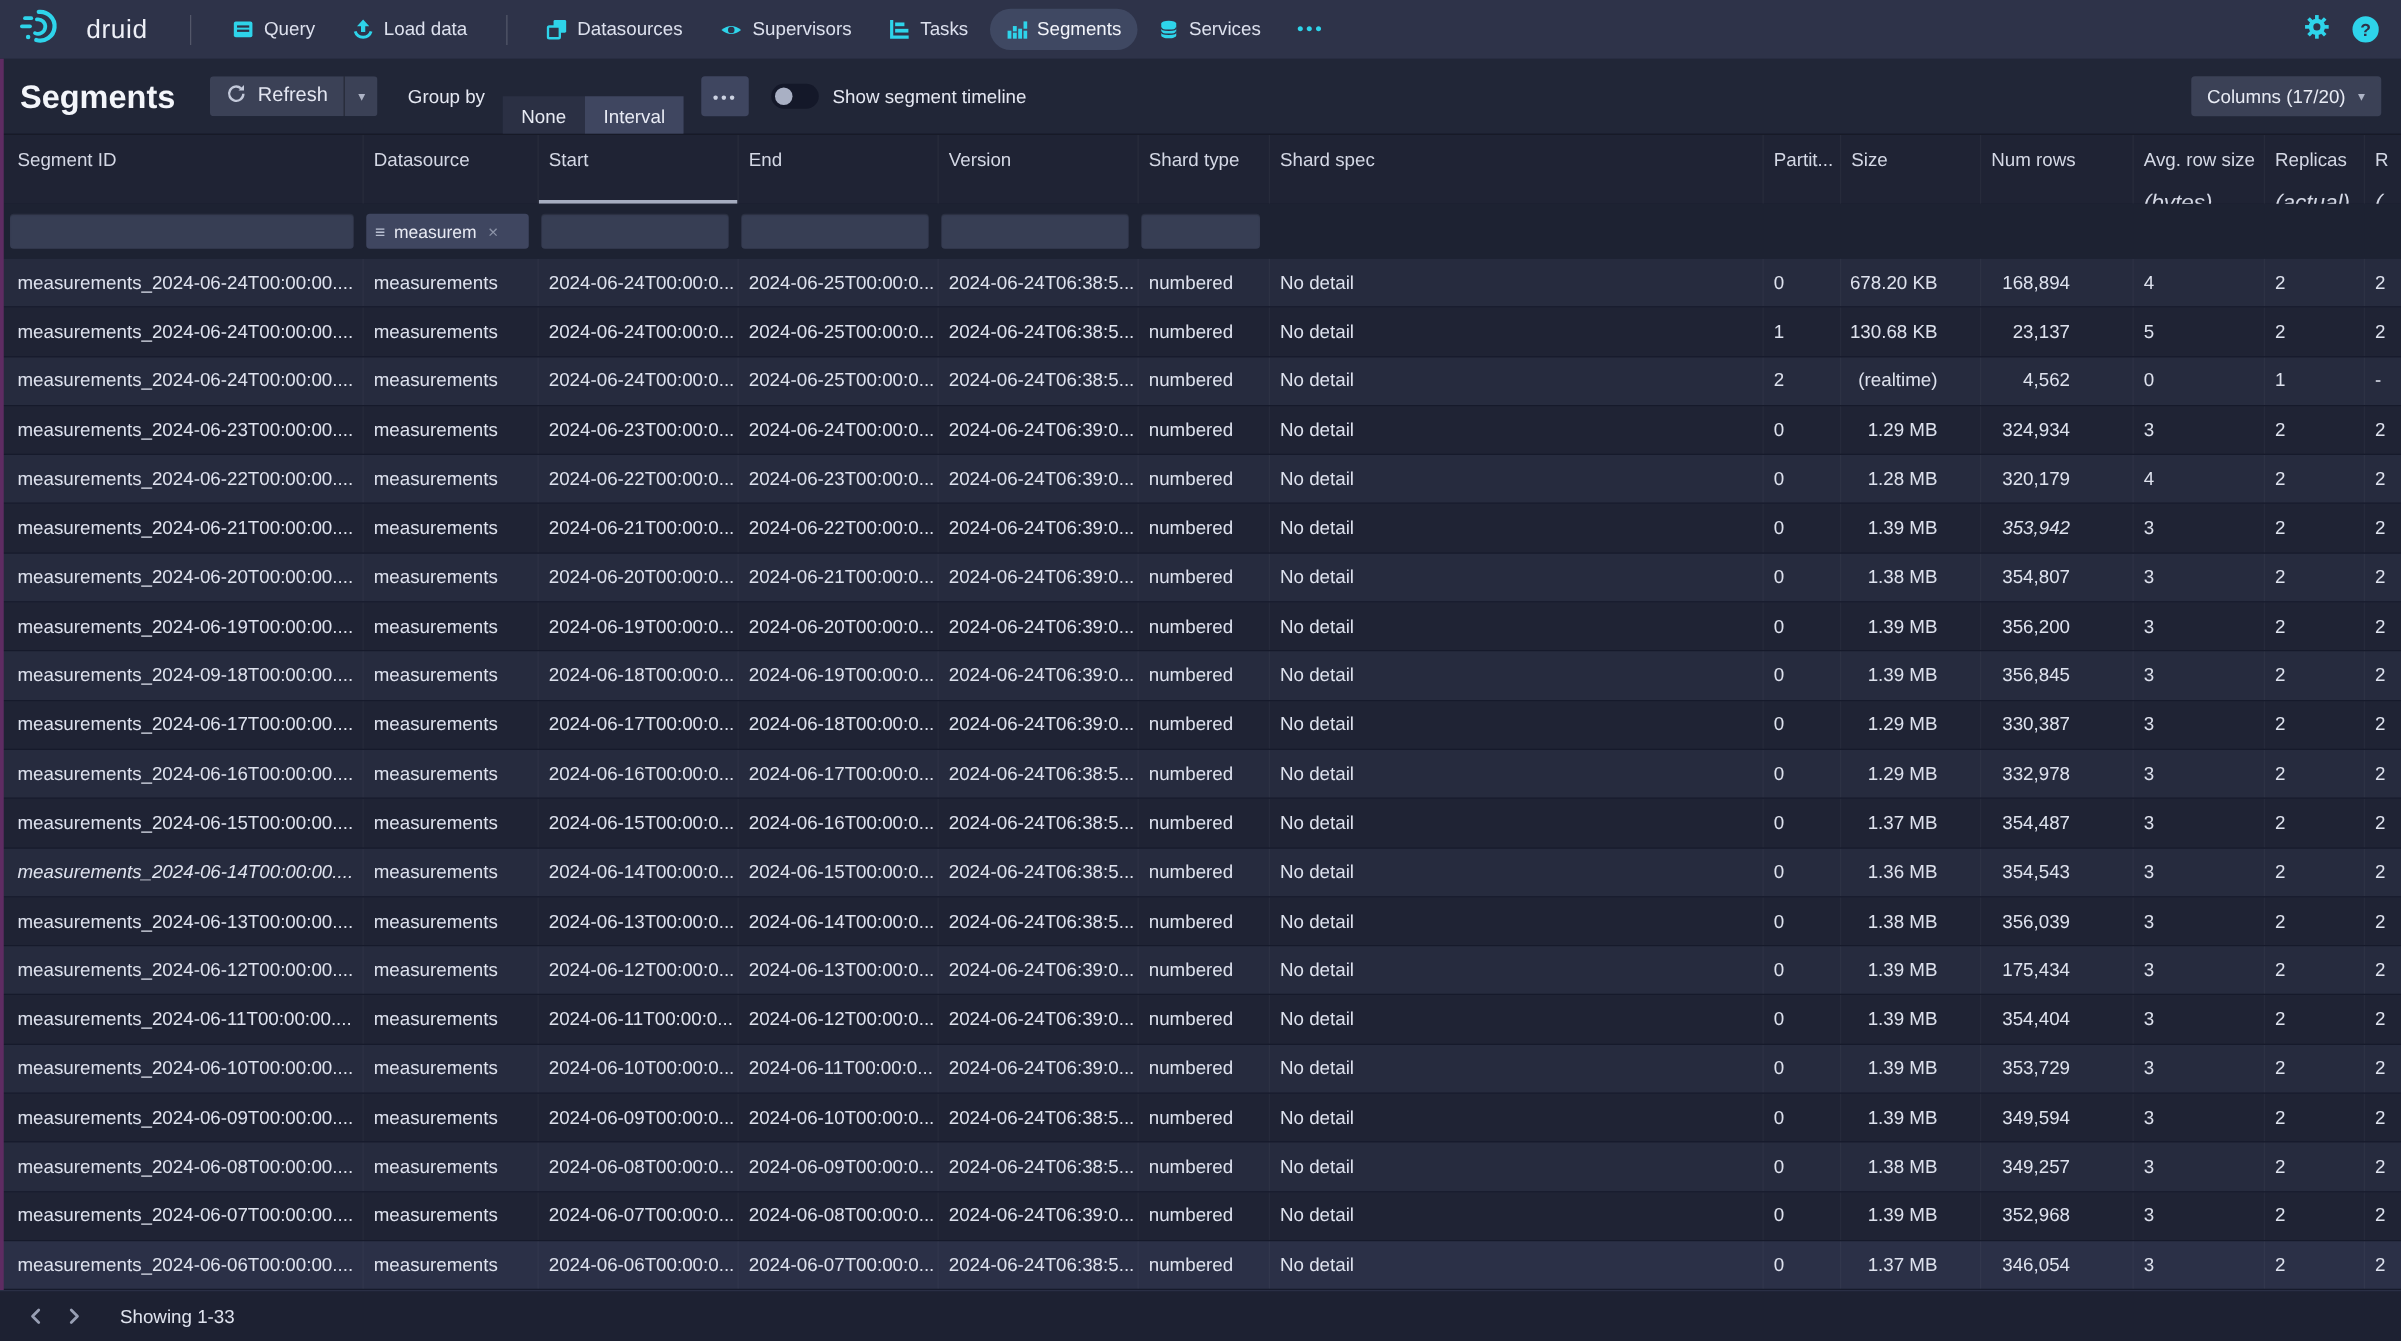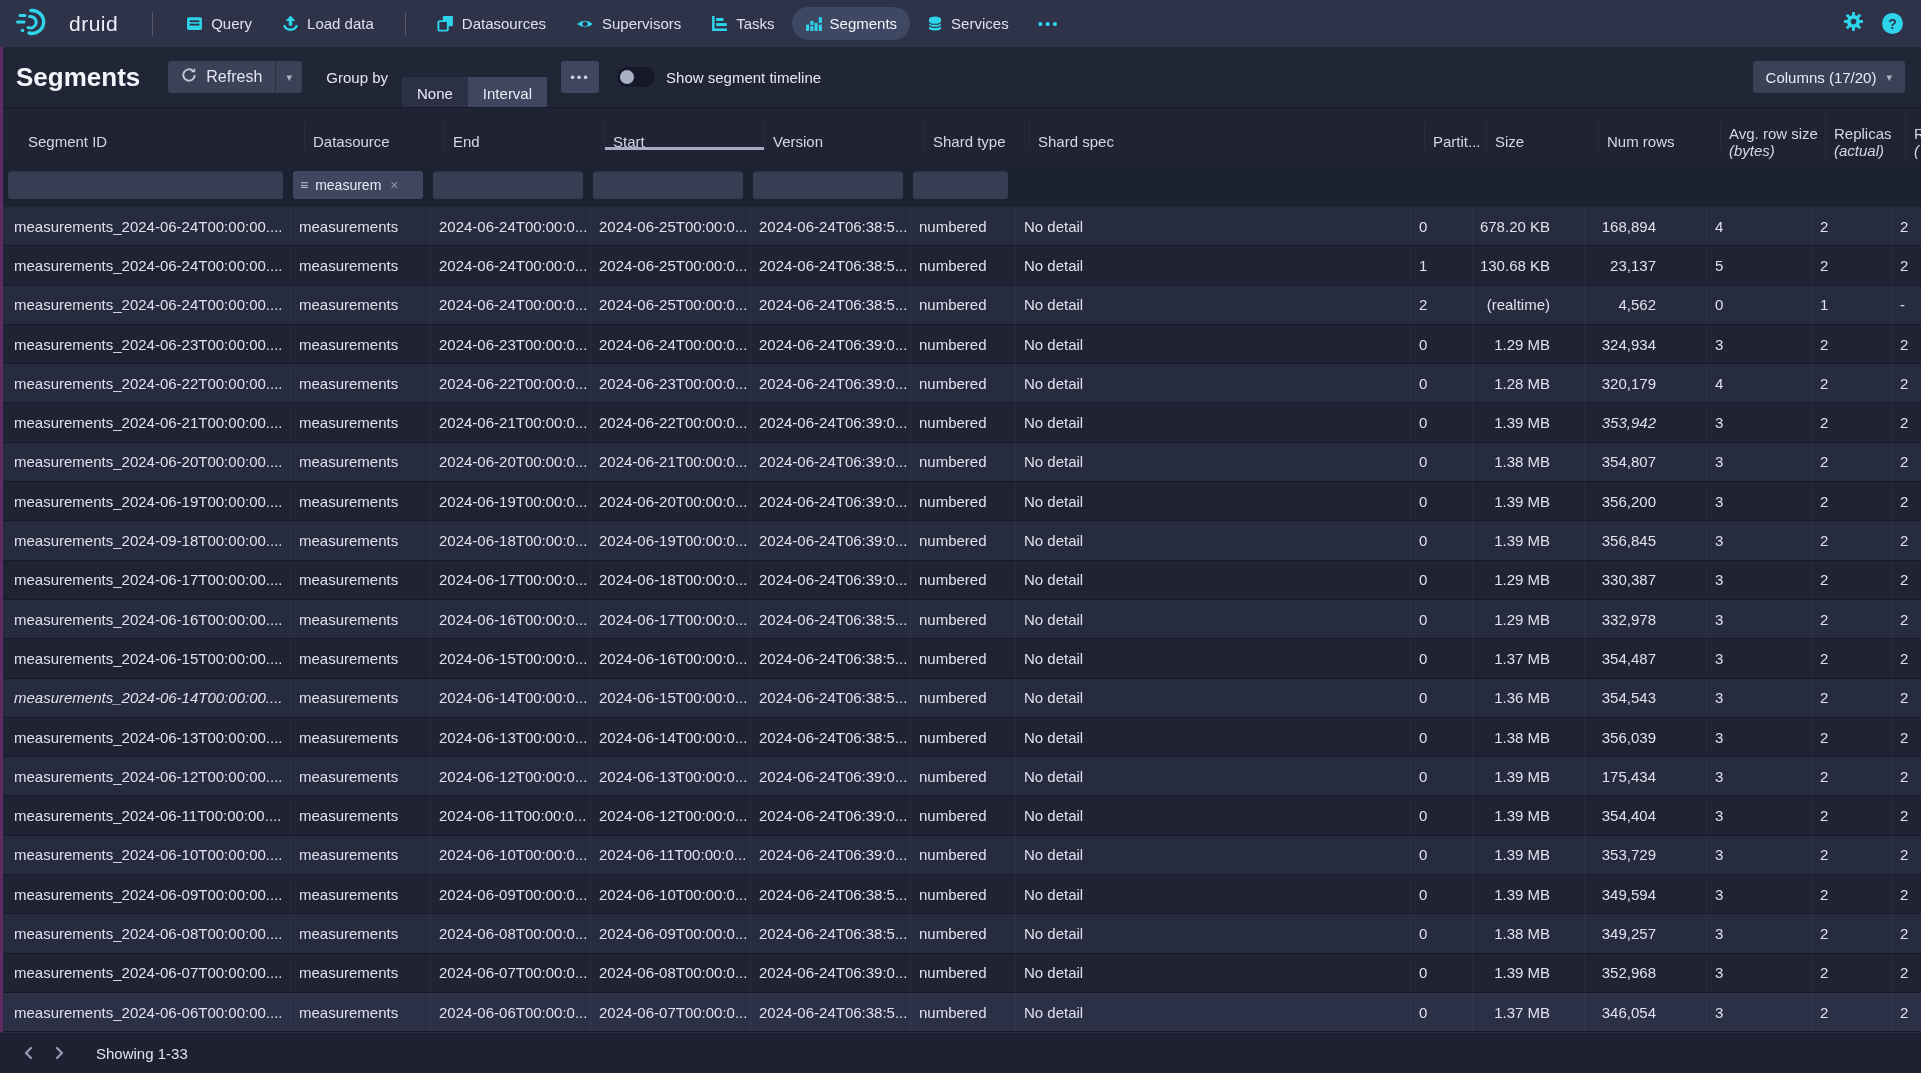--- a/index.html
+++ b/index.html
@@ -42,25 +42,25 @@
     margin-right:11px; cursor:pointer; flex:none; }
   .switch .knob { width:14px; height:14px; border-radius:50%; background:#a9b0c4;
     position:absolute; left:3px; top:3px; }
   .timeline-label { font-size:15px; color:#e5e8f2; }
   .columns-btn { margin-left:auto; padding:0 13px; gap:10px; background:#3b4156; }
   .caret { color:#aeb4c6; font-size:11px; }
 
   
   .strip { position:absolute; left:0; top:47px; width:3px; height:985px; background:#5e2c62; z-index:5; }
   .table { position:relative; }
-  .thead { height:56px; background:#1f2334; display:flex; padding-left:20px;
-    border-top:1px solid rgba(0,0,0,0.25);align-items:center; }
+  .thead { height:56px; background:#1f2334; display:flex; padding-left:6px;
+    border-top:1px solid rgba(0,0,0,0.25); }
   .th { padding:12px 0 0 8px; font-size:15px; color:#d4d8e5; position:relative;
     border-right:1px solid rgba(255,255,255,0.04); overflow:hidden; white-space:nowrap; cursor:pointer; flex:none; }
-  .th-sub { font-style:italic; font-size:15px; color:#d4d8e5; margin-top:0; }
+  .th-sub { font-style:italic; font-size:18px; color:#d4d8e5; margin-top:15px; }
   .th.sorted::after { content:""; position:absolute; left:0; right:0; bottom:0; height:3px; background:#a6adc0; }
   .frow { height:44px; background:#1d2232; display:flex; padding-left:6px; }
   .fcell { flex:none; padding:8px 8px 0 2px; }
   .filter-input { height:28px; background:#373e54; border-radius:3px; width:100%;
     box-shadow:inset 0 1px 1px rgba(0,0,0,0.25); cursor:text; }
   .filter-tag { height:28px; background:#3f4660; border-radius:3px; width:100%;
     display:flex; align-items:center; padding:0 7px; gap:7px; font-size:14px; color:#e8eaf3; cursor:pointer; }
   .tag-eq { color:#b9c0d2; font-size:14px; }
   .tag-x { color:#8d94a8; font-size:14px; margin-left:2px; cursor:pointer; }
   .tbody { }
@@ -226,25 +226,25 @@
 <div class="strip"></div>
 
 <div class="table">
   <div class="thead" id="thead">
       <div class="th" style="width: 285px;">
         <div>Segment ID</div>
       </div>
       <div class="th" style="width: 140px;">
         <div>Datasource</div>
       </div>
+      <div class="th sorted" style="width: 160px;">
+        <div>Start</div>
+      </div>
       <div class="th" style="width: 160px;">
         <div>End</div>
-      </div>
-      <div class="th sorted" style="width: 160px;">
-        <div>Start</div>
       </div>
       <div class="th" style="width: 160px;">
         <div>Version</div>
       </div>
       <div class="th" style="width: 105px;">
         <div>Shard type</div>
       </div>
       <div class="th" style="width: 395px;">
         <div>Shard spec</div>
       </div>

